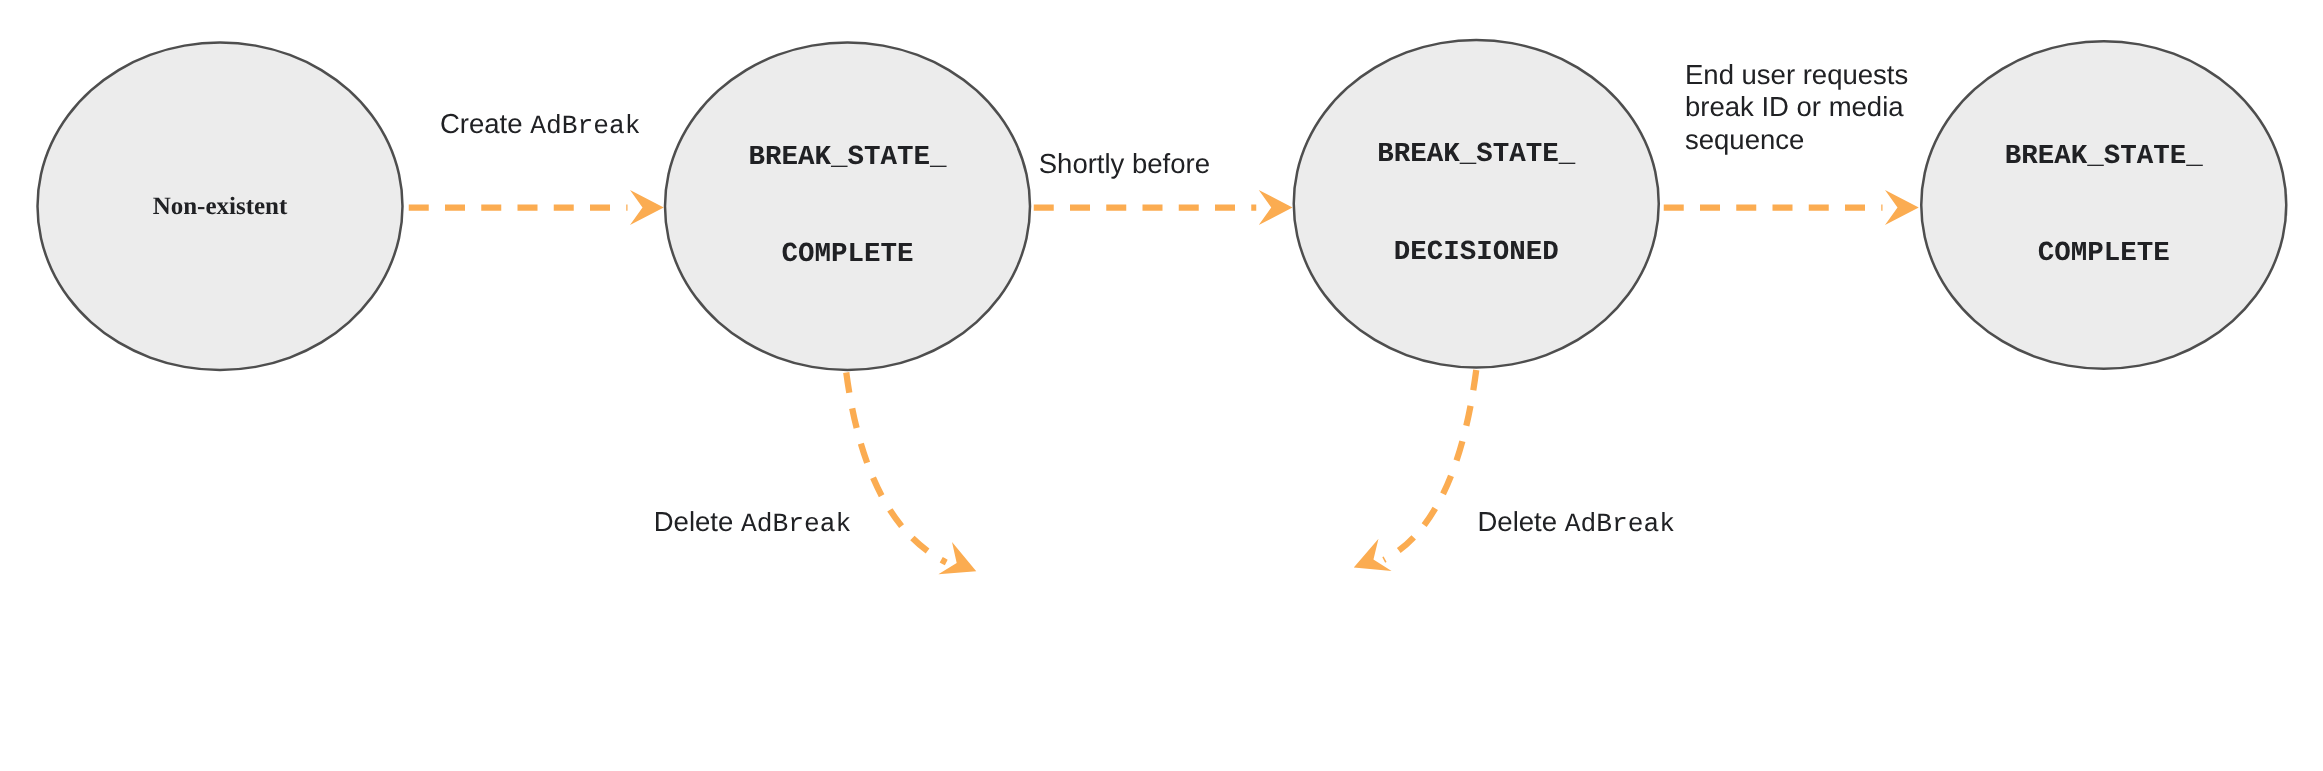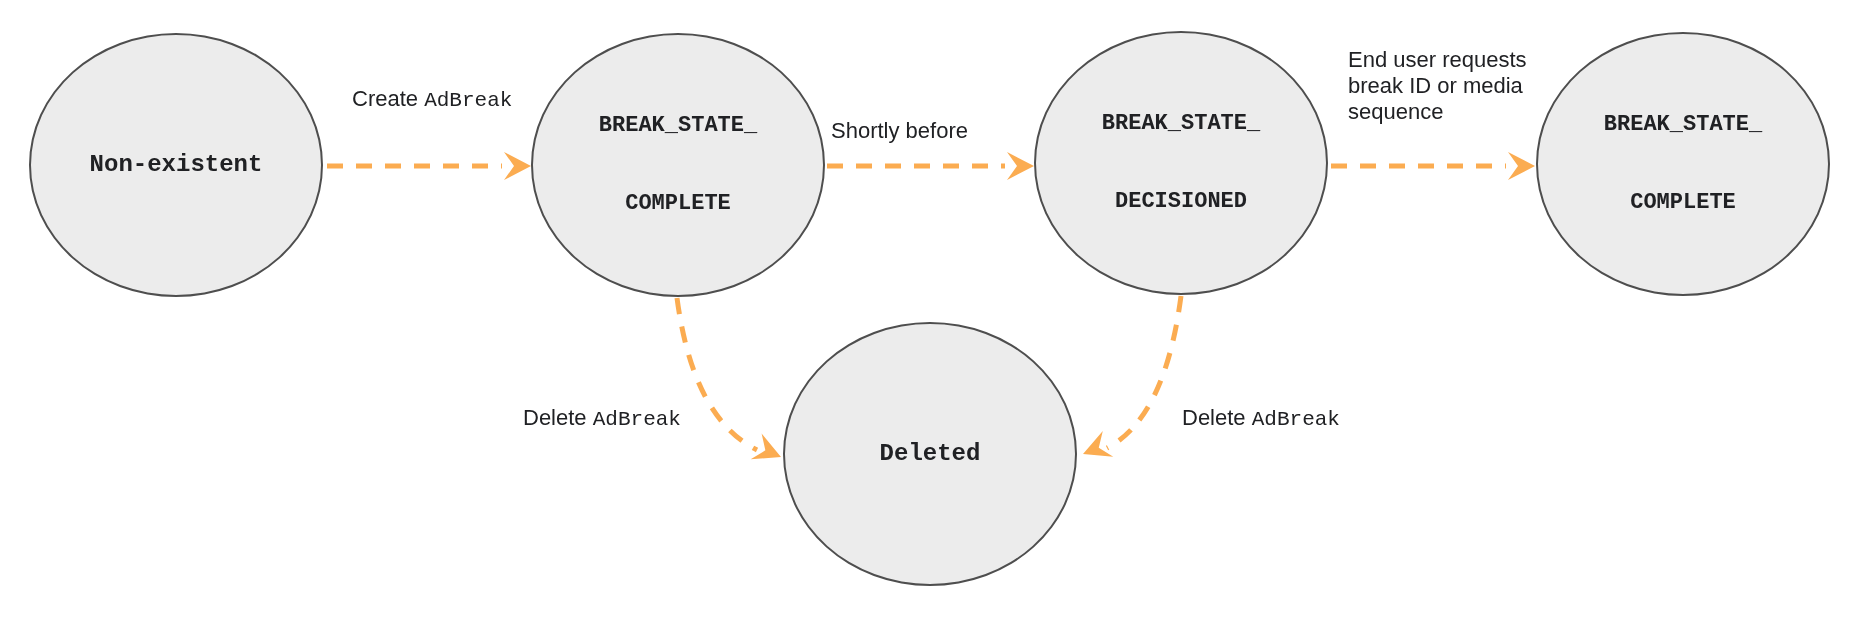--- a/index.html
+++ b/index.html
@@ -31,22 +31,22 @@
     position:absolute;
     width:294px;height:264px;
     border-radius:50%;
     background:var(--node-fill);
     border:2px solid var(--node-border);
     box-sizing:border-box;
     display:flex;align-items:center;justify-content:center;
     text-align:center;
   }
   .node-label-sans{
-    font-family:Liberation Mono, monospace;
-    font-weight:bold;font-size:24px;line-height:26px;
+    font-family:Liberation Serif, serif;
+    font-weight:bold;font-size:20px;line-height:26px;
   }
   .node-label-mono{
     font-family:"Liberation Mono","DejaVu Sans Mono", monospace;
     font-weight:bold;font-size:22px;line-height:26px;
     white-space:pre;
   }
   .edge-label{
     position:absolute;
     font-size:22px;line-height:26px;
     white-space:nowrap;
@@ -97,23 +97,20 @@
     </div>
   </div>
 
   <div class="node" style="left:1536px;top:32px;">
     <div class="node-label-mono">
       <div>BREAK_STATE_</div>
       <div>COMPLETE</div>
     </div>
   </div>
 
-  <div class="node" style="left:783px;top:322px;">
-    <div class="node-label-sans">Deleted</div>
-  </div>
 
   <div class="edge-label" style="left:352px;top:86px;">
     <span>Create </span><span class="code">AdBreak</span>
   </div>
 
   <div class="edge-label" style="left:831px;top:90px;margin-top:28px;">
     <div>Shortly before</div>
   </div>
 
   <div class="edge-label" style="left:1348px;top:47px;">

